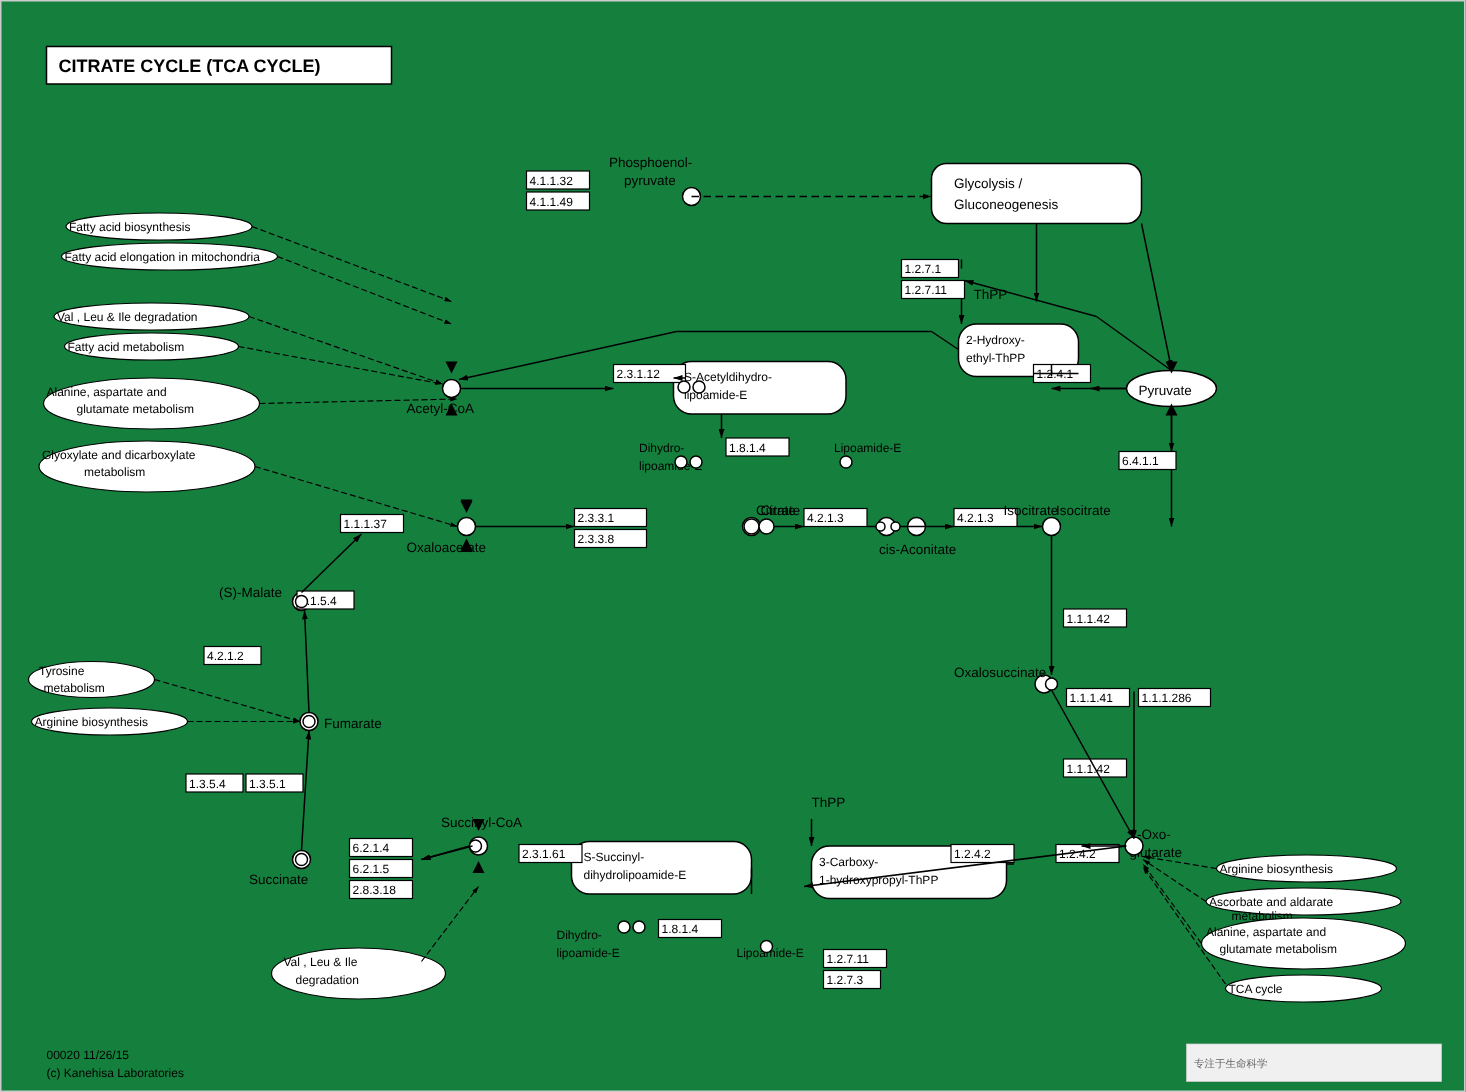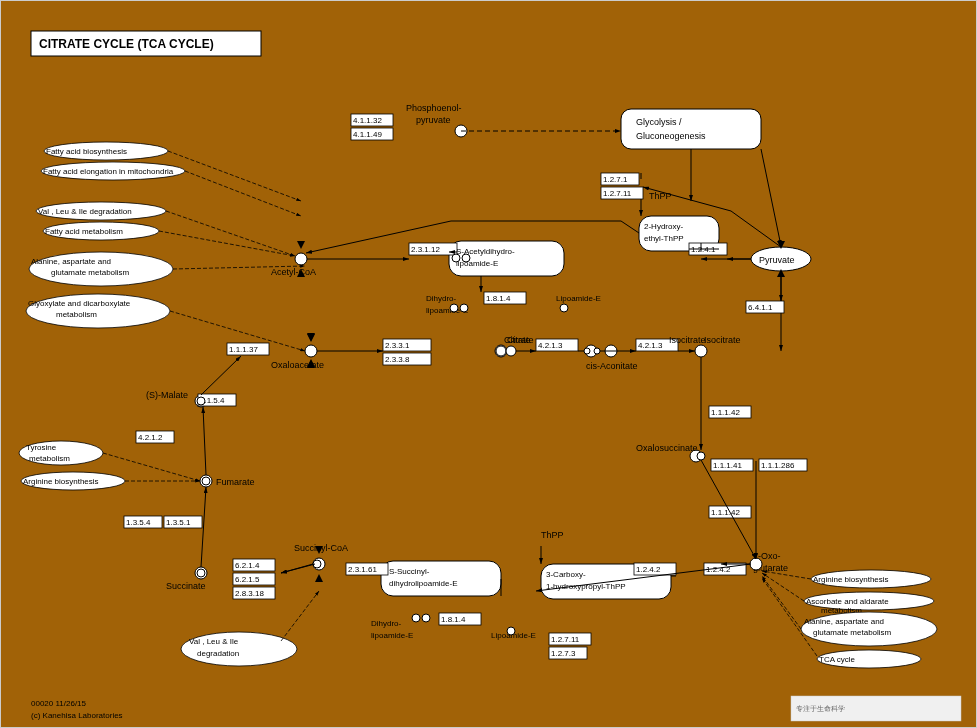--- a/index.html
+++ b/index.html
@@ -8,21 +8,21 @@
       height: 728px;
       background: #fff;
       font-family: Arial, sans-serif;
       font-size: 10px;
       overflow: hidden;
       position: relative;
     }
     #main-container {
       width: 977px;
       height: 728px;
-      background: #a16207;
+      background: #15803d;
       position: relative;
       border: 1px solid #ccc;
     }
     #diagram-area {
       position: absolute;
       top: 0; left: 0;
       width: 100%; height: 100%;
     }
     svg {
       width: 977px;

